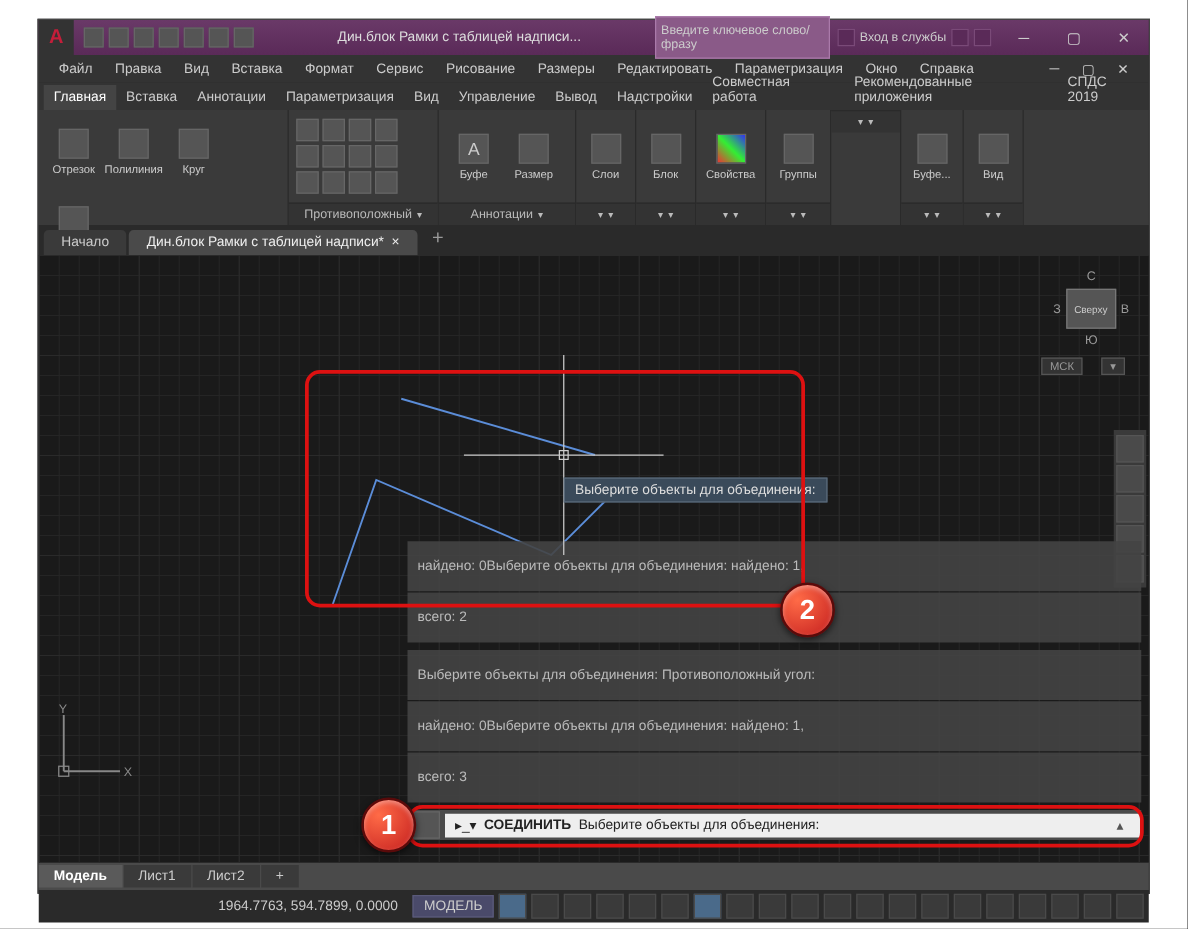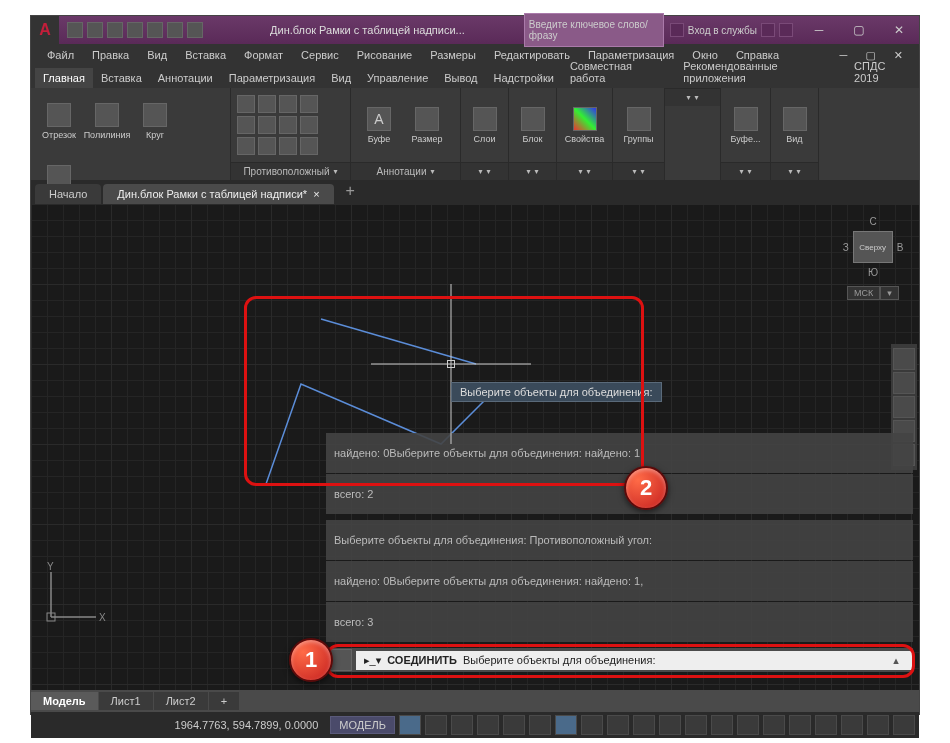--- a/index.html
+++ b/index.html
@@ -45,21 +45,21 @@
   background-size: 80px 80px, 80px 80px, 16px 16px, 16px 16px;
 }
 .polyline { position: absolute; }
 .callout-badge { position: absolute; width: 44px; height: 44px; border-radius: 50%; background: radial-gradient(circle at 30% 30%, #ff6b47, #c41e1e); border: 2px solid #5a0a0a; display: flex; align-items: center; justify-content: center; color: #fff; font-weight: bold; font-size: 22px; z-index: 50; box-shadow: 0 2px 6px rgba(0,0,0,0.6), inset 0 2px 4px rgba(255,255,255,0.4); }
 .red-box { position: absolute; border: 3px solid #d11; border-radius: 12px; z-index: 40; }
 .tooltip { position: absolute; background: #3a4a5a; border: 1px solid #5a6a7a; color: #ddd; font-size: 11px; padding: 3px 8px; z-index: 30; }
 .viewcube-wrap { position: absolute; right: 6px; top: 12px; width: 80px; height: 110px; color: #999; font-size: 10px; }
 .vc-n { text-align: center; }
 .vc-row { display: flex; align-items: center; justify-content: center; gap: 4px; margin: 4px 0; }
 .vc-cube { width: 40px; height: 32px; background: #555; border: 1px solid #777; display: flex; align-items: center; justify-content: center; color: #ccc; font-size: 8px; }
-.vc-wcs { display: flex; justify-content: center; margin-top: 8px; gap: 0; }
+.vc-wcs { display: flex; margin-top: 8px; gap: 15px; }
 .wcs-label { background: #333; border: 1px solid #555; padding: 1px 6px; font-size: 9px; }
 .ucs-icon { position: absolute; left: 10px; bottom: 58px; color: #888; pointer-events: none; }
 .nav-bar { position: absolute; right: 2px; top: 140px; width: 26px; background: #3a3a3a; display: flex; flex-direction: column; gap: 2px; padding: 4px 2px; }
 .nav-btn { width: 22px; height: 22px; background: #4a4a4a; border: 1px solid #555; }
 .cmd-history { position: absolute; left: 295px; bottom: 48px; right: 6px; font-family: 'Consolas', monospace; }
 .cmd-line { background: rgba(68,68,68,0.9); color: #bbb; font-size: 11px; padding: 14px 8px; margin-top: 1px; white-space: pre-wrap; }
 .cmd-input-wrap { position: absolute; left: 295px; bottom: 18px; right: 6px; height: 24px; background: #4a4a4a; display: flex; align-items: center; font-family: 'Consolas', monospace; z-index: 10; }
 .cmd-toggle { width: 22px; height: 22px; background: #555; margin: 0 4px; border: 1px solid #666; }
 .cmd-prompt { background: #eee; color: #222; font-size: 11px; padding: 3px 8px; flex: 1; display: flex; gap: 6px; align-items: center; }
 .cmd-strong { font-weight: bold; }

